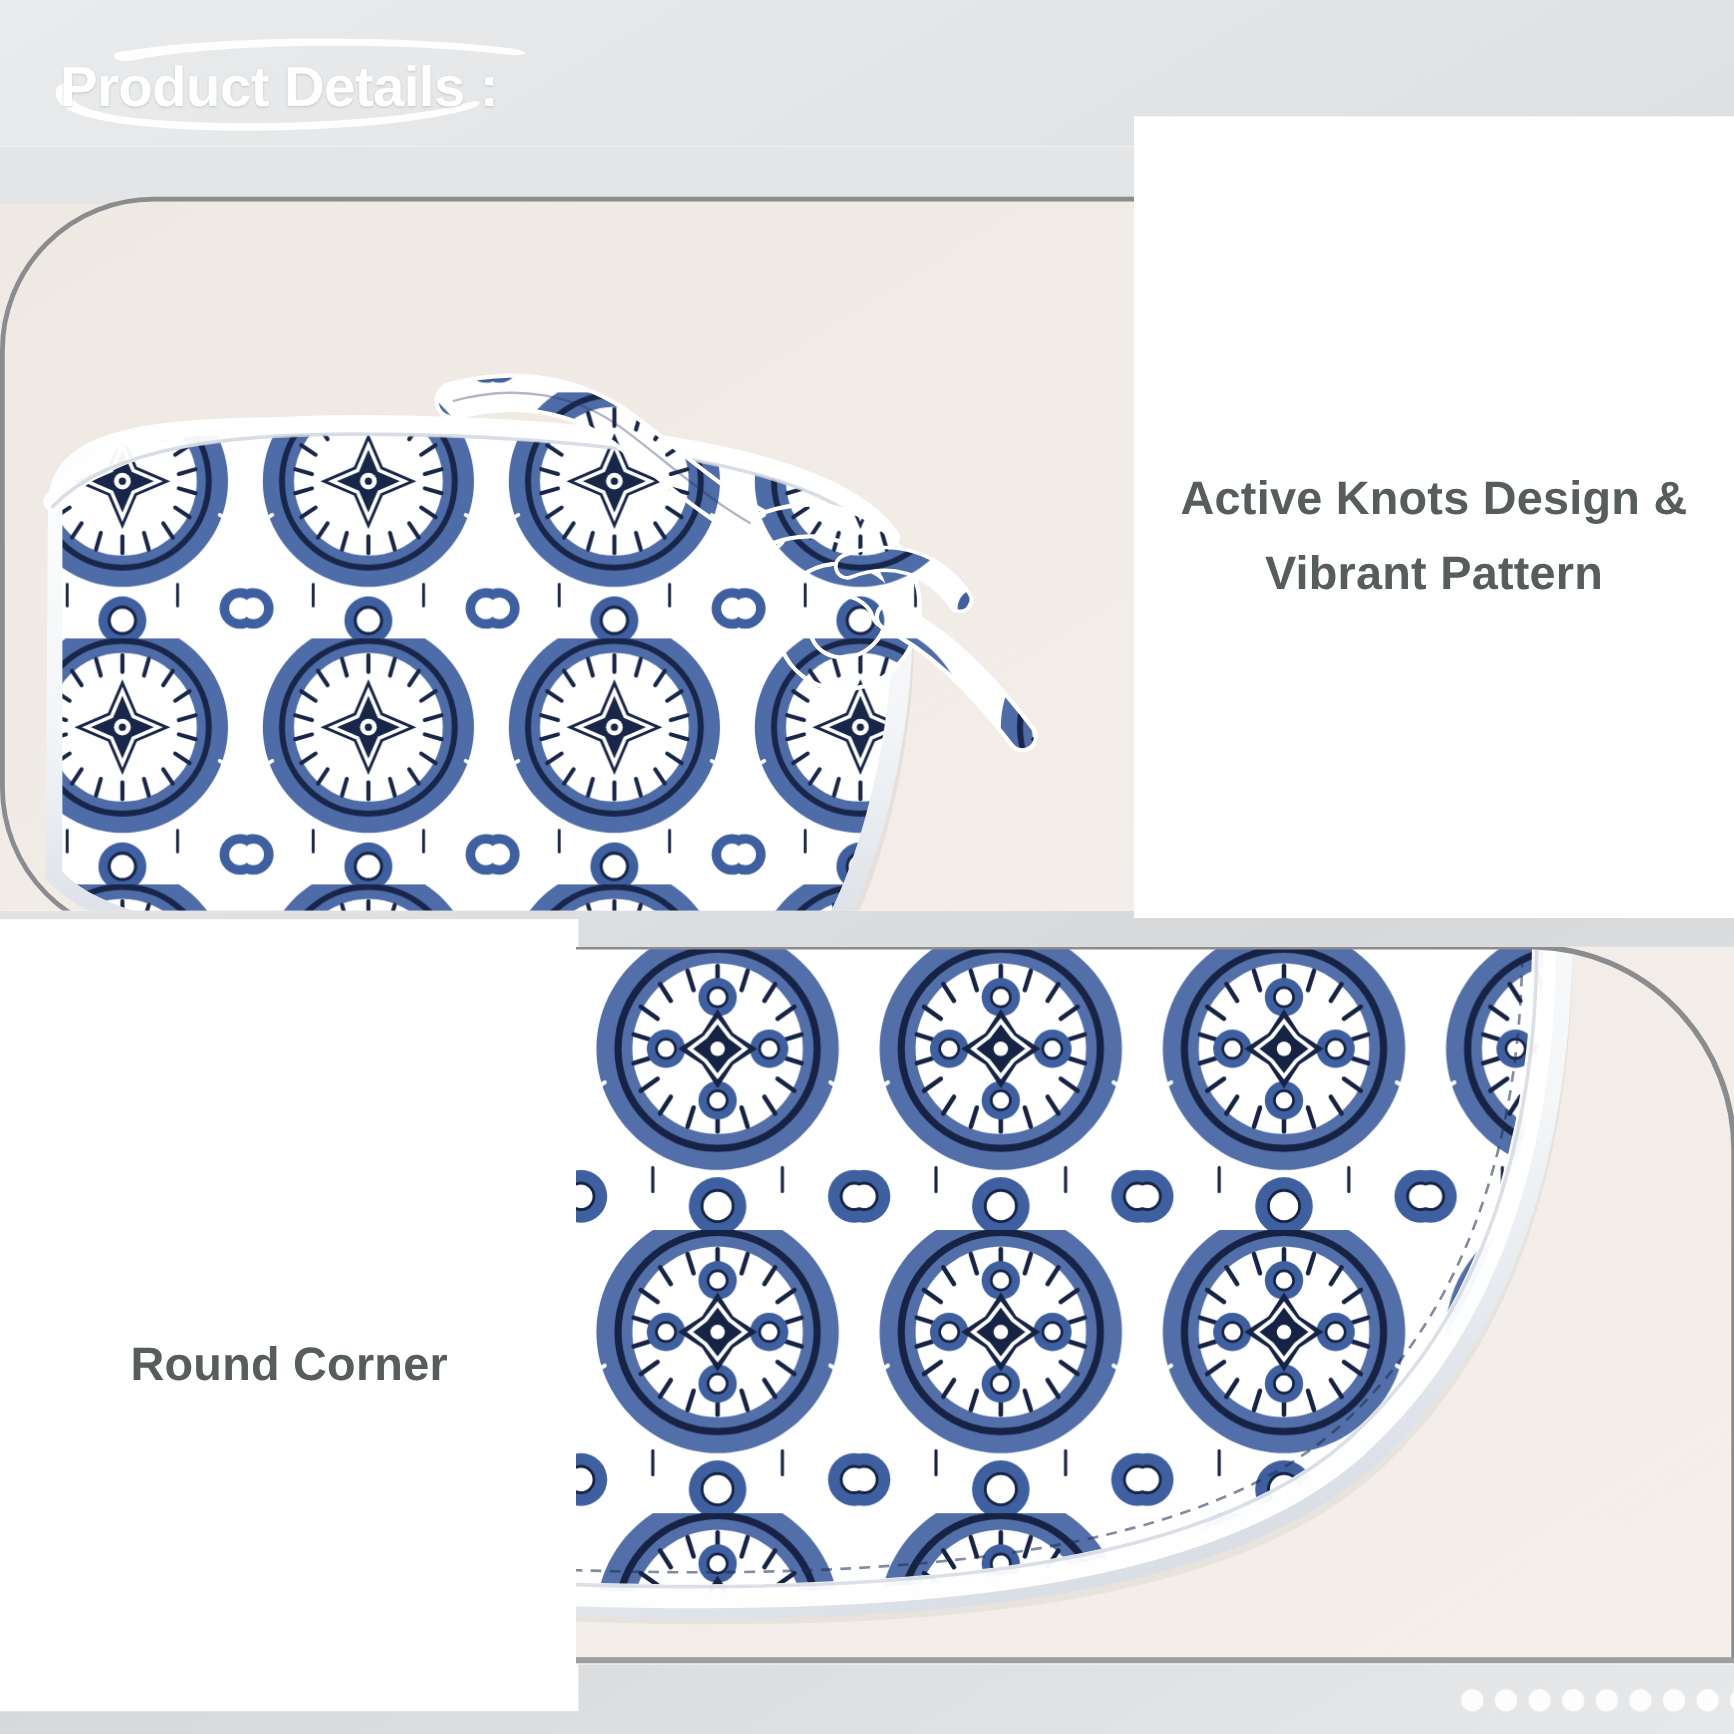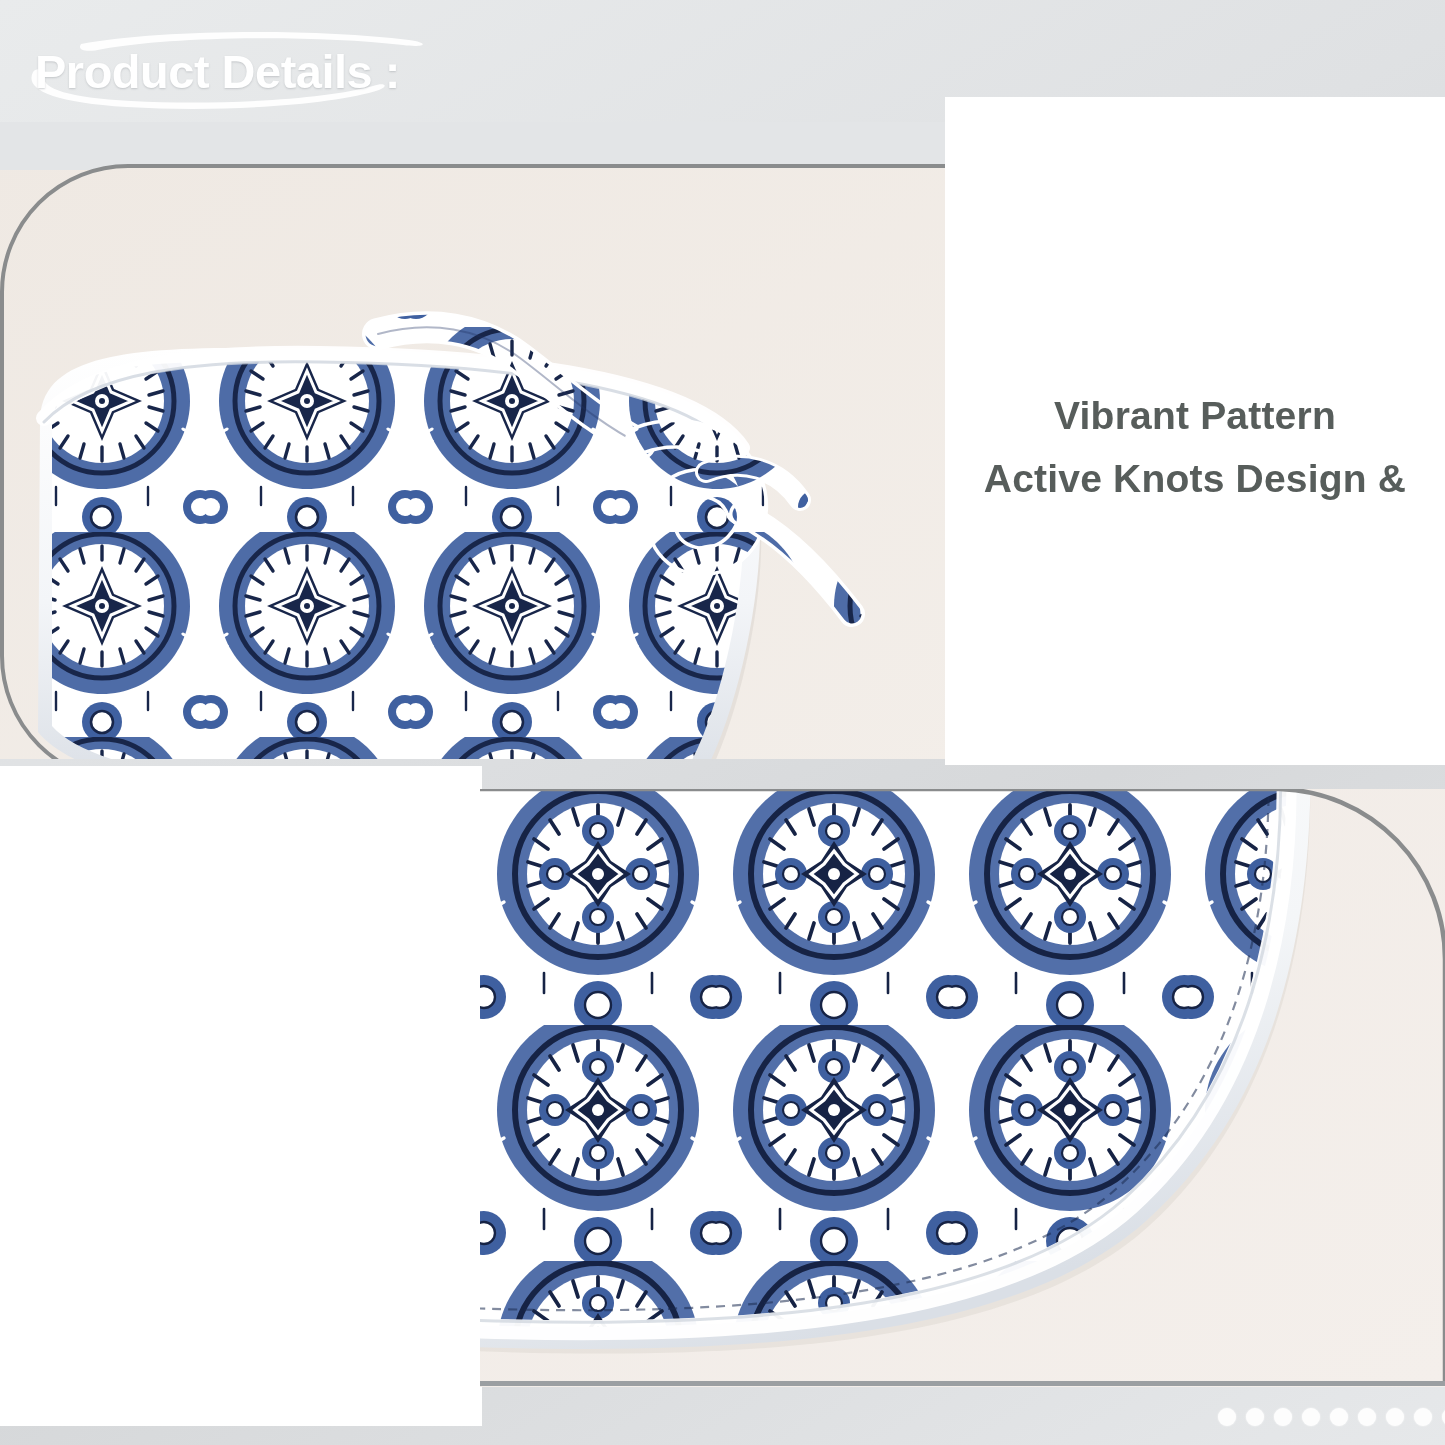--- a/index.html
+++ b/index.html
@@ -5,21 +5,21 @@
   * { margin:0; padding:0; box-sizing:border-box; }
   html,body{ width:1445px; height:1445px; }
   body{
     font-family:"Liberation Sans", sans-serif;
     background:linear-gradient(150deg,#e9ebec 0%,#dfe1e3 38%,#d6d8da 62%,#e6e8ea 100%);
     position:relative; overflow:hidden;
   }
 
   
   #title-block{
-    position:absolute; left:7px; top:26px; width:430px; height:86px;
+    position:absolute; left:22px; top:26px; width:430px; height:86px;
   }
   #title-swoosh{ position:absolute; left:0; top:0; width:430px; height:86px; }
   #page-title{
     position:absolute; left:28px; top:18px;
     font-size:47px; font-weight:bold; color:#ffffff;
     letter-spacing:-0.5px; white-space:nowrap;
     text-shadow:0 1px 2px rgba(150,155,160,.45);
   }
 
   
@@ -194,27 +194,28 @@
       <path d="M742 392 C784 412 820 450 852 492" fill="none" stroke="url(#mandalaA)" stroke-width="19" stroke-linecap="round"></path>
 
       <path d="M706 350 C742 336 778 346 800 378" fill="none" stroke="#ffffff" stroke-width="22" stroke-linecap="round"></path>
       <path d="M706 350 C742 336 778 346 800 378" fill="none" stroke="url(#mandalaA)" stroke-width="16" stroke-linecap="round"></path>
     </g>
   </svg>
 </div>
 
 <div class="panel" id="caption-top">
   <div class="caption-text">
+    <div>Active Knots Design &amp;</div>
     <div>Vibrant Pattern</div>
-    <div>Active Knots Design &amp;</div>
   </div>
 </div>
 
 <div class="panel" id="caption-bottom">
   <div class="caption-text">
+    <div>Round Corner</div>
   </div>
 </div>
 
 <div class="panel" id="photo-bottom">
   <svg width="965" height="598" viewBox="0 0 965 598">
     <defs>
       <pattern id="mandalaB" x="0" y="0" width="236" height="236" patternUnits="userSpaceOnUse">
         <rect width="236" height="236" fill="#ffffff"></rect>
 
         <path d="M118 -16 C173 -16 219 30 219 85 C219 140 173 186 118 186 C63 186 17 140 17 85 C17 30 63 -16 118 -16 Z" fill="#3f60a0" opacity="0.9"></path>

